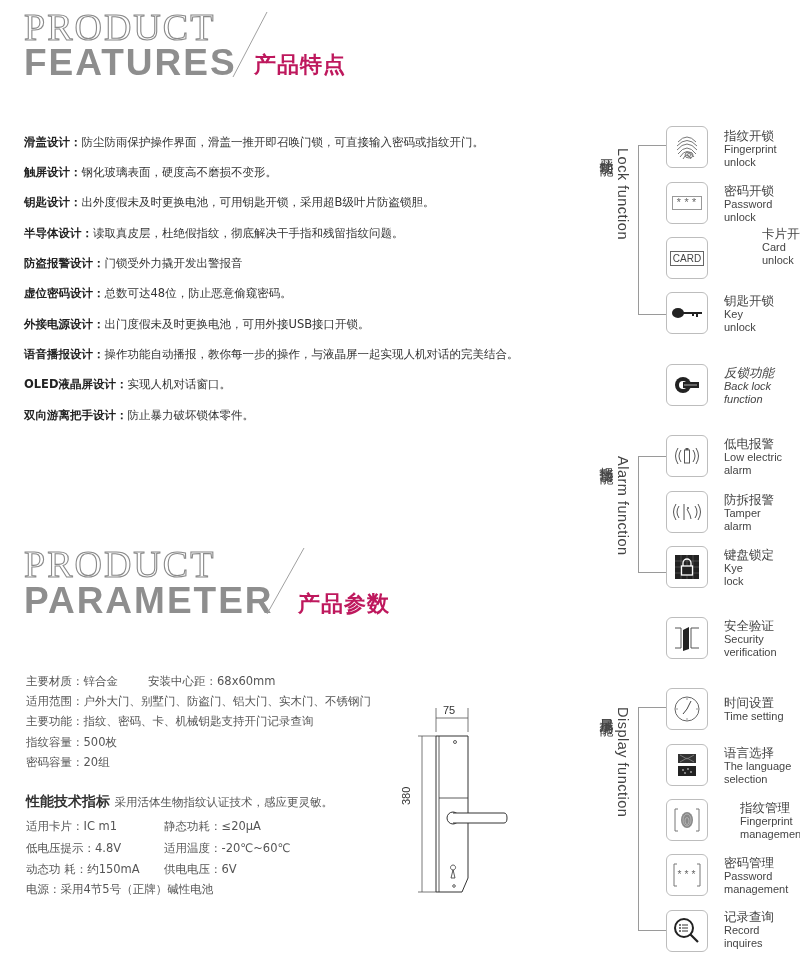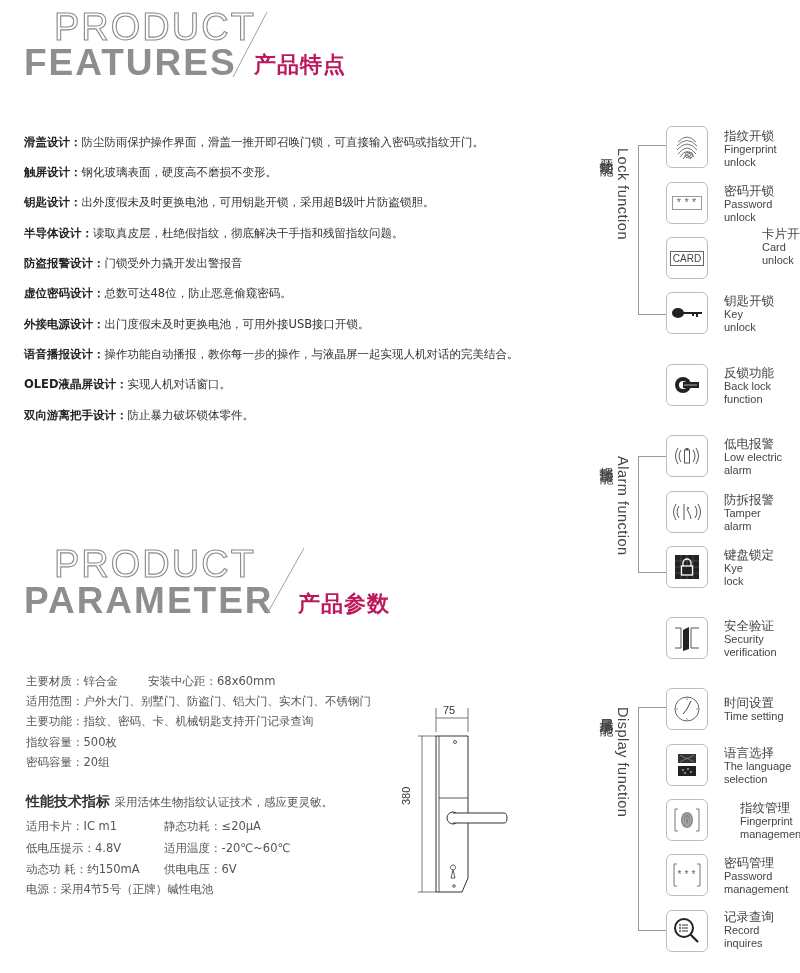--- a/index.html
+++ b/index.html
@@ -1,20 +1,20 @@
 <!DOCTYPE html>
 <html><head>
 <meta charset="utf-8">
 <style>
   html, body { margin:0; padding:0; background:#ffffff; }
   body { width:800px; height:973px; position:relative; overflow:hidden; font-family:"Liberation Sans", "DejaVu Sans", sans-serif; color:#333; }
   .abs { position:absolute; }
 
   
-  .hdr-light { font-family:Liberation Sans, sans-serif; font-weight:300; color:#8a8a8a; font-size:38px; letter-spacing:2px; line-height:1;margin-left:30px; -webkit-text-stroke:0; }
+  .hdr-light { font-family:Liberation Serif, serif; font-weight:300; color:#8a8a8a; font-size:38px; letter-spacing:2px; line-height:1; -webkit-text-stroke:0; }
   .hdr-bold { font-family:"Liberation Sans", sans-serif; font-weight:bold; color:#8e8e8e; font-size:37px; letter-spacing:2px; line-height:1; }
   .hdr-cn { font-family:"DejaVu Sans", sans-serif; font-weight:bold; color:#be185d; font-size:22px; letter-spacing:1px; }
 
   
   .feat { font-family:"DejaVu Sans", sans-serif; font-size:11.5px; color:#333; white-space:nowrap; }
   .feat b { font-weight:bold; color:#222; }
 
   
   .param { font-family:"DejaVu Sans", sans-serif; font-size:11.5px; color:#555; white-space:nowrap; }
   .perf-title { font-family:"DejaVu Sans", sans-serif; font-size:14px; font-weight:bold; color:#333; }
@@ -187,21 +187,21 @@
 <div class="abs" style="left:666px; top:364px;">
   <div class="icon-box">
     <svg width="26" height="20" viewBox="0 0 26 20">
         <circle cx="9" cy="10" r="8" fill="#222"></circle>
         <circle cx="9" cy="10" r="4" fill="#fff"></circle>
         <rect x="9" y="7" width="16" height="6" fill="#222"></rect>
         <rect x="10" y="9" width="13" height="2" fill="#666"></rect>
       </svg>
   </div>
 </div>
-<div class="abs" style="left:724px; top:365px;">
+<div class="abs" style="left:724px; top:365px;font-style:italic;">
   <div class="icon-cn">反锁功能</div>
   <div class="icon-en">Back lock</div>
   <div class="icon-en">function</div>
 </div>
 
 <div class="abs" style="left:666px; top:435px;">
   <div class="icon-box">
     <svg width="34" height="22" viewBox="0 0 34 22">
         <g fill="none" stroke="#555" stroke-width="1">
           <path d="M8 3 Q3 11 8 19"></path>

